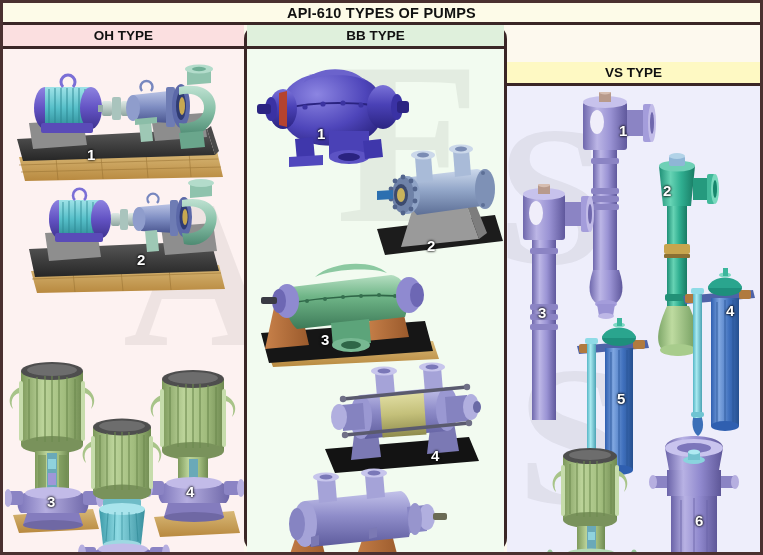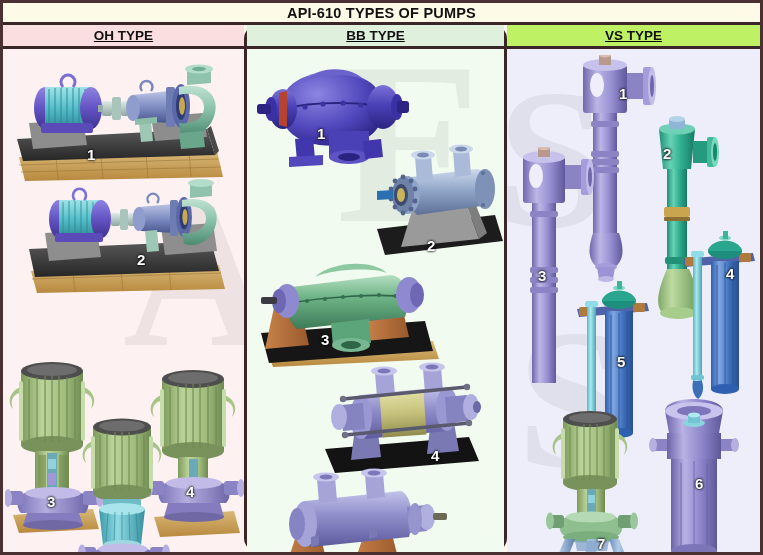--- a/index.html
+++ b/index.html
@@ -3,31 +3,31 @@
 <meta charset="utf-8">
 <style>
   html,body{margin:0;padding:0;background:#fff;}
   body{width:763px;height:555px;overflow:hidden;font-family:"Liberation Sans",sans-serif;}
   .sheet{position:relative;width:763px;height:555px;box-sizing:border-box;
          border:3px solid #4a3030;background:#fdf9ee;}
   .title-bar{position:absolute;left:0;top:0;width:100%;height:22px;
              background:#fdfbe8;border-bottom:3px solid #3a2626;box-sizing:border-box;
              display:flex;align-items:center;justify-content:center;}
   .title-bar span{font-size:14.5px;font-weight:bold;color:#111;letter-spacing:.2px;}
-  .cols{position:absolute;left:0;top:22px;right:0;bottom:0;display:flex;text-decoration:underline;}
+  .cols{position:absolute;left:0;top:22px;right:0;bottom:0;display:flex;}
   .col{position:relative;display:flex;flex-direction:column;box-sizing:border-box;}
   .col.oh{width:241px;}
   .col.bb{width:263px;border-left:3px solid #3a2626;border-right:3px solid #3a2626;border-radius:14px;}
   .col.vs{flex:1;}
   .col-head{height:24px;border-bottom:3px solid #3a2626;box-sizing:border-box;
             display:flex;align-items:center;justify-content:center;}
   .col-head span{font-size:13.5px;font-weight:bold;color:#111;}
   .oh .col-head{background:#fbdfe0;}
   .bb .col-head{background:#dff0dc;}
-  .vs .col-head{background:#bef264;}
+  .vs .col-head{background:#fef9c3;margin-top:37px;}
   .col-body{position:relative;flex:1;overflow:hidden;}
   .oh .col-body{background:#fdf2f1;}
   .bb .col-body{background:#f2fbf0;}
   .vs .col-body{background:#eeeefb;}
   .wm{position:absolute;pointer-events:none;opacity:.055;color:#000;
       font-weight:bold;font-family:"Liberation Serif",serif;line-height:1;}
   .fig{position:absolute;}
   .fig svg{display:block;}
   .num{position:absolute;color:#fff;font-weight:bold;font-size:15px;
        text-shadow:0 0 2px #000,0 0 3px #000;pointer-events:none;}

